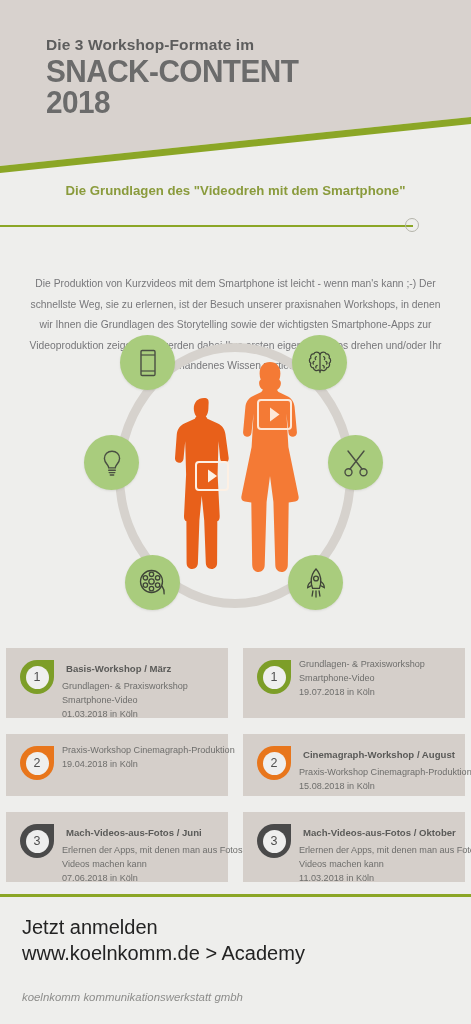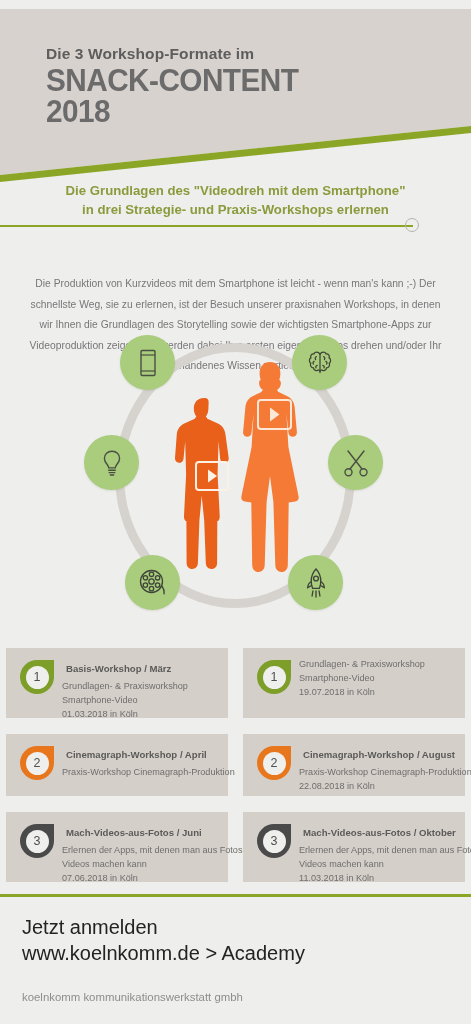--- a/index.html
+++ b/index.html
@@ -18,21 +18,21 @@
     position: relative;
     width: 471px;
     height: 1024px;
     background: #eeeeec;
     overflow: hidden;
   }
 
   
   .header {
     position: absolute;
-    left: 0; top: 9px;
+    left: 0; top: 0;
     width: 471px;
     height: 175px;
     overflow: hidden;
   }
   .header-bg {
     position: absolute;
     left: 0; top: 0;
     width: 471px;
     height: 175px;
     background: #d8d2ce;
@@ -266,20 +266,21 @@
     color: #232323;
     line-height: 1.32;
     font-weight: normal;
   }
   .company {
     position: absolute;
     left: 22px;
     top: 94px;
     font-size: 11.4px;
     color: #8d8d8b;
+    font-style: italic;
   }
 </style>
 </head>
 <body>
 
 <div class="poster">
 
   <div class="header">
     <div class="header-bg"></div>
     <div class="header-stripe"></div>
@@ -287,21 +288,20 @@
       <div class="kicker">Die 3 Workshop-Formate im</div>
       <div class="bigtitle">
         <span>SNACK-CONTENT</span>
         <span class="yr">2018</span>
       </div>
     </div>
   </div>
 
   <div class="subtitle-wrap">
     <div class="subtitle-line">Die Grundlagen des "Videodreh mit dem Smartphone"</div>
-    <div class="subtitle-line">in drei Strategie- und Praxis-Workshops erlernen</div>
   </div>
   <div class="rule-row">
     <div class="rule-line"></div>
     <div class="rule-dot"></div>
   </div>
 
   <div class="intro">Die Produktion von Kurzvideos mit dem Smartphone ist leicht - wenn man's kann ;-) Der schnellste Weg, sie zu erlernen, ist der Besuch unserer praxisnahen Workshops, in denen wir Ihnen die Grundlagen des Storytelling sowie der wichtigsten Smartphone-Apps zur Videoproduktion zeigen. Sie werden dabei Ihre ersten eigenen Videos drehen und/oder Ihr vorhandenes Wissen vertiefen.</div>
 
   <div class="diagram">
     <div class="ring"></div>
@@ -415,22 +415,22 @@
         <p class="card-line">Smartphone-Video</p>
         <p class="card-line">01.03.2018 in Köln</p>
       </div>
     </div>
 
     <div class="card col-left row-2">
       <div class="badge b-orange">
         <div class="badge-inner">2</div>
       </div>
       <div class="card-body">
-        <p class="card-title">Cinemagraph-Workshop / April</p>
         <p class="card-line">Praxis-Workshop Cinemagraph-Produktion</p>
+        <p class="card-line">19.04.2018 in Köln</p>
       </div>
     </div>
 
     <div class="card col-left row-3">
       <div class="badge b-dark">
         <div class="badge-inner">3</div>
       </div>
       <div class="card-body">
         <p class="card-title">Mach-Videos-aus-Fotos / Juni</p>
         <p class="card-line">Erlernen der Apps, mit denen man aus Fotos</p>
@@ -450,21 +450,21 @@
       </div>
     </div>
 
     <div class="card col-right row-2">
       <div class="badge b-orange">
         <div class="badge-inner">2</div>
       </div>
       <div class="card-body">
         <p class="card-title">Cinemagraph-Workshop / August</p>
         <p class="card-line">Praxis-Workshop Cinemagraph-Produktion</p>
-        <p class="card-line">22.08.2018 in Köln</p>
+        <p class="card-line">15.08.2018 in Köln</p>
       </div>
     </div>
 
     <div class="card col-right row-3">
       <div class="badge b-dark">
         <div class="badge-inner">3</div>
       </div>
       <div class="card-body">
         <p class="card-title">Mach-Videos-aus-Fotos / Oktober</p>
         <p class="card-line">Erlernen der Apps, mit denen man aus Fotos</p>

